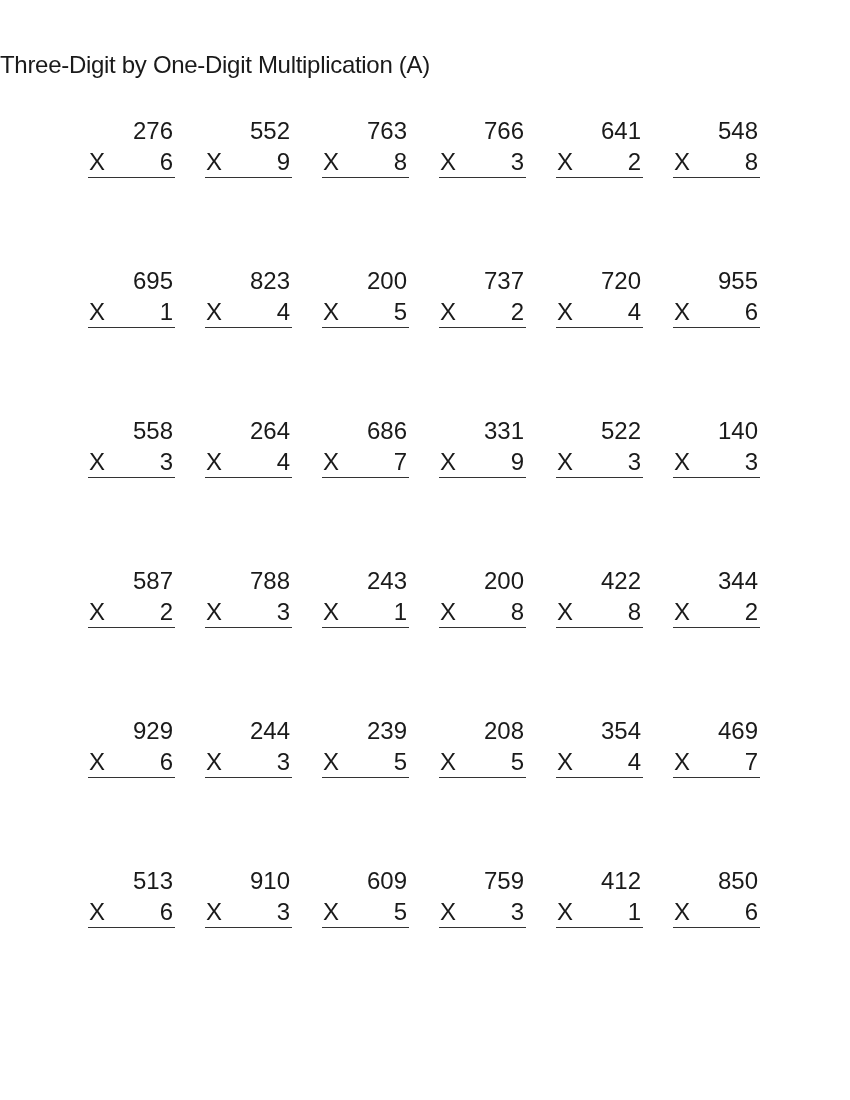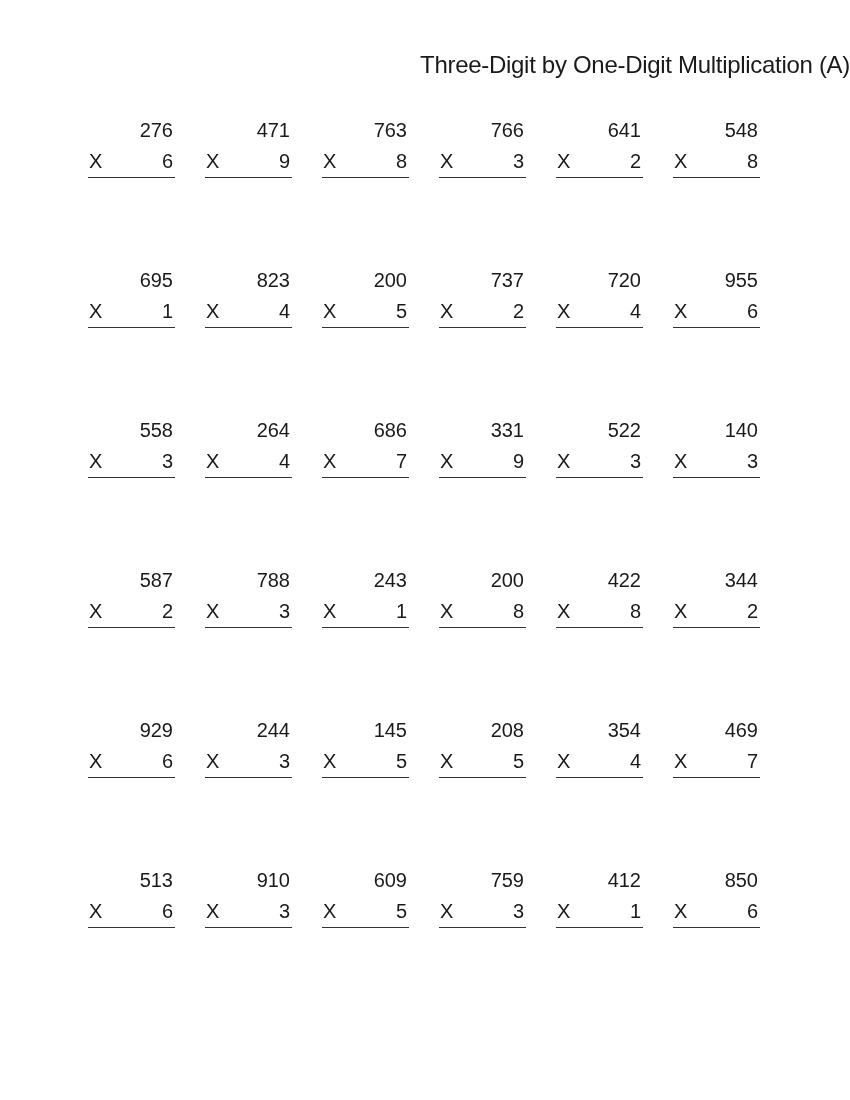--- a/index.html
+++ b/index.html
@@ -13,38 +13,38 @@
       position: relative;
       overflow: hidden;
       font-family: "Liberation Sans", sans-serif;
       color: #1a1a1a;
     }
     .title {
       position: absolute;
       top: 51px;
       left: 0;
       width: 850px;
-      text-align: right;
+      text-align: left;
       font-size: 24px;
       letter-spacing: -0.3px;
     }
     .grid {
       position: absolute;
       top: 115px;
       left: 88px;
     }
     .row {
       display: flex;
       height: 150px;
     }
     .problem {
       width: 87px;
       margin-right: 30px;
       position: relative;
-      font-size: 20px;
+      font-size: 24px;
       line-height: 31px;
     }
     .problem:last-child { margin-right: 16px; }
     .top-num {
       text-align: right;
       height: 31px;
       padding-right: 2px;
     }
     .bottom-line {
       display: flex;
@@ -63,21 +63,21 @@
 <div class="grid" id="grid">
     <div class="row">
       <div class="problem">
         <div class="top-num">276</div>
         <div class="bottom-line">
           <span>X</span>
           <span>6</span>
         </div>
       </div>
       <div class="problem">
-        <div class="top-num">471</div>
+        <div class="top-num">552</div>
         <div class="bottom-line">
           <span>X</span>
           <span>9</span>
         </div>
       </div>
       <div class="problem">
         <div class="top-num">763</div>
         <div class="bottom-line">
           <span>X</span>
           <span>8</span>
@@ -246,21 +246,21 @@
         </div>
       </div>
       <div class="problem">
         <div class="top-num">244</div>
         <div class="bottom-line">
           <span>X</span>
           <span>3</span>
         </div>
       </div>
       <div class="problem">
-        <div class="top-num">145</div>
+        <div class="top-num">239</div>
         <div class="bottom-line">
           <span>X</span>
           <span>5</span>
         </div>
       </div>
       <div class="problem">
         <div class="top-num">208</div>
         <div class="bottom-line">
           <span>X</span>
           <span>5</span>

